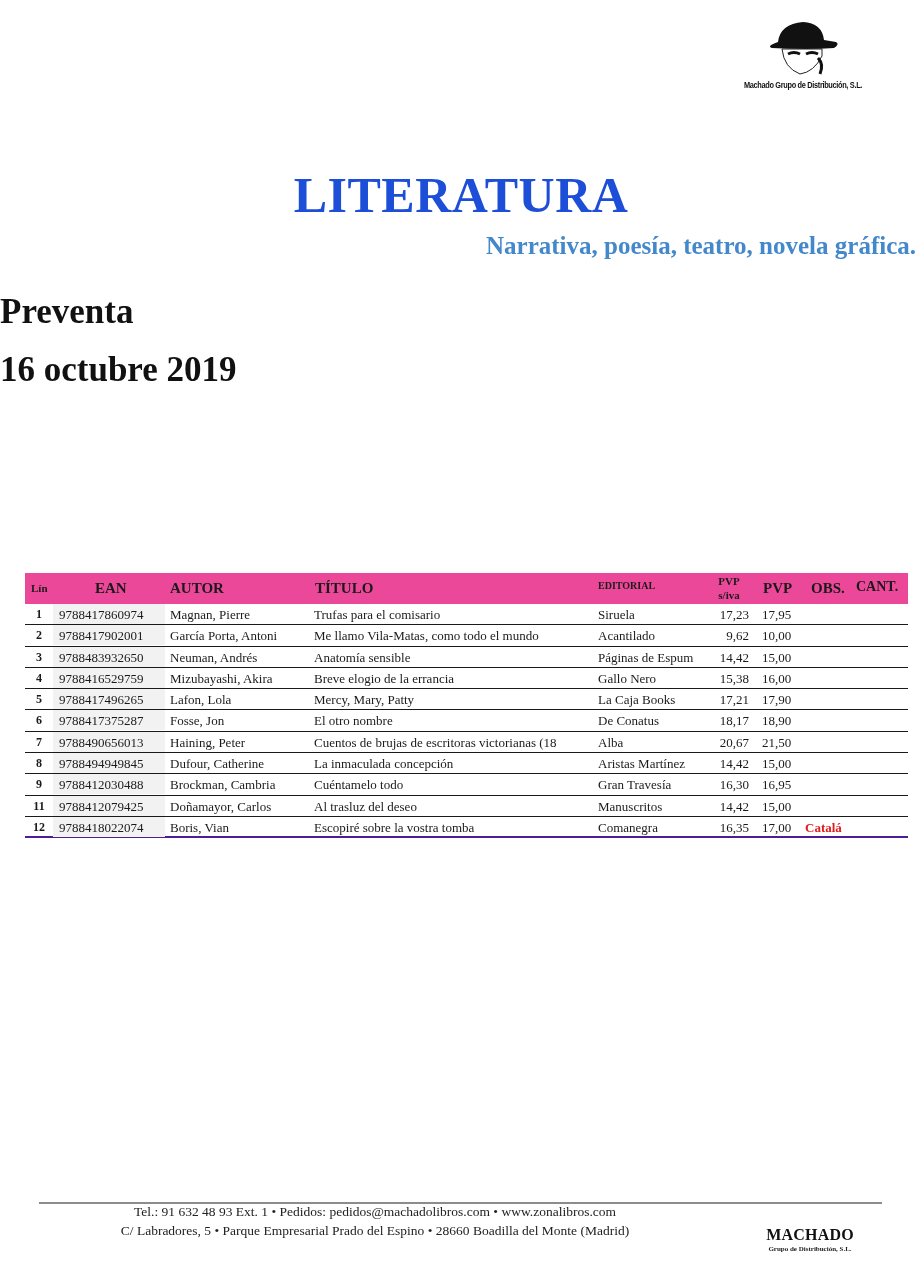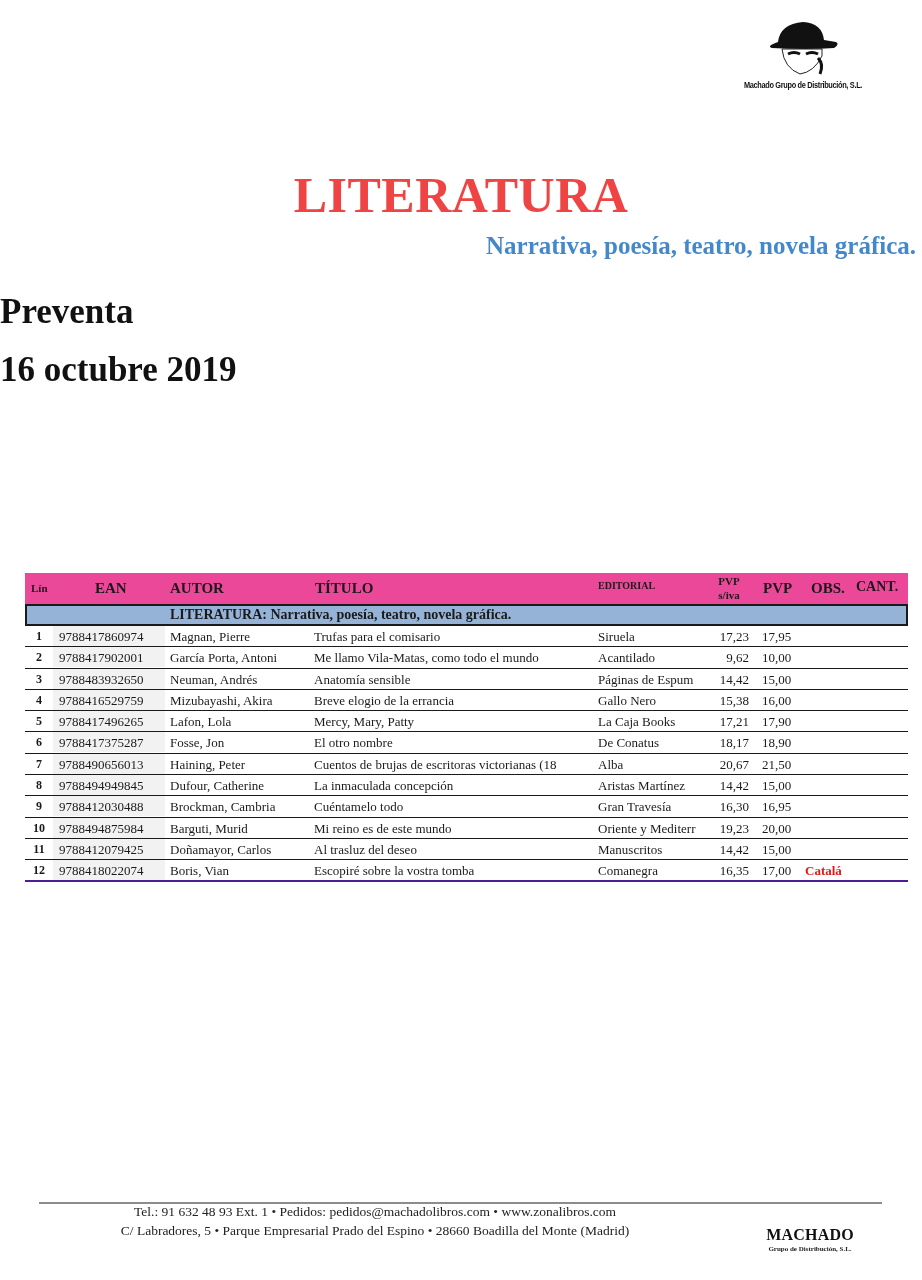--- a/index.html
+++ b/index.html
@@ -5,21 +5,21 @@
     * { margin: 0; padding: 0; box-sizing: border-box; }
     html, body { width: 922px; height: 1280px; background: #ffffff; overflow: hidden; }
     body { position: relative; font-family: "DejaVu Serif", "Liberation Serif", serif; color: #1a1a1a; }
 
     .logo { position: absolute; left: 730px; top: 16px; width: 146px; height: 80px; }
     .logo svg { position: absolute; left: 28px; top: 0; }
     .logo-caption { position: absolute; left: 0; top: 64px; width: 146px; text-align: center;
       font-family: "Liberation Sans", sans-serif; font-size: 9px; font-weight: bold; letter-spacing: -0.4px; color: #111; transform: scaleX(0.82); transform-origin: center; white-space: nowrap; }
 
     .title { position: absolute; left: 0; width: 922px; text-align: center; top: 166px;
-      font-family: "Liberation Serif", serif; font-weight: bold; font-size: 50px; color: #ef4444; letter-spacing: 0.5px; }
+      font-family: "Liberation Serif", serif; font-weight: bold; font-size: 50px; color: #1d4ed8; letter-spacing: 0.5px; }
     .subtitle { position: absolute; left: 0; width: 916px; text-align: right; top: 232px;
       font-family: "Liberation Serif", serif; font-weight: bold; font-size: 25px; color: #4488cc; }
     .heading { position: absolute; left: 0; width: 908px; text-align: left;
       font-family: "Liberation Serif", serif; font-weight: bold; color: #111; }
     .h-preventa { top: 292px; font-size: 35px; }
     .h-date { top: 350px; font-size: 35px; }
 
     .table { position: absolute; left: 25px; top: 573px; width: 883px; font-family: "Liberation Serif", serif; }
     .thead { position: relative; height: 31px; background: #ec4899; }
     .thead span { position: absolute; font-weight: bold; color: #1a1a1a; }
@@ -84,23 +84,20 @@
     <span class="th-titulo">TÍTULO</span>
     <span class="th-editorial">EDITORIAL</span>
     <span class="th-pvpsiva">
         <div>PVP</div>
         <div>s/iva</div>
       </span>
     <span class="th-pvp">PVP</span>
     <span class="th-obs">OBS.</span>
     <span class="th-cant">CANT.</span>
   </div>
-  <div class="section-row">
-    <span>LITERATURA: Narrativa, poesía, teatro, novela gráfica.</span>
-  </div>
   <div id="rows">
       <div class="row">
         <span class="c-lin">1</span>
         <span class="c-ean">9788417860974</span>
         <span class="c-autor">Magnan, Pierre</span>
         <span class="c-titulo">Trufas para el comisario</span>
         <span class="c-editorial">Siruela</span>
         <span class="c-pvpsiva">17,23</span>
         <span class="c-pvp">17,95</span>
         <span class="c-obs"></span>
@@ -184,31 +181,20 @@
         <span class="c-cant"></span>
       </div>
       <div class="row">
         <span class="c-lin">9</span>
         <span class="c-ean">9788412030488</span>
         <span class="c-autor">Brockman, Cambria</span>
         <span class="c-titulo">Cuéntamelo todo</span>
         <span class="c-editorial">Gran Travesía</span>
         <span class="c-pvpsiva">16,30</span>
         <span class="c-pvp">16,95</span>
-        <span class="c-obs"></span>
-        <span class="c-cant"></span>
-      </div>
-      <div class="row">
-        <span class="c-lin">10</span>
-        <span class="c-ean">9788494875984</span>
-        <span class="c-autor">Barguti, Murid</span>
-        <span class="c-titulo">Mi reino es de este mundo</span>
-        <span class="c-editorial">Oriente y Mediterr</span>
-        <span class="c-pvpsiva">19,23</span>
-        <span class="c-pvp">20,00</span>
         <span class="c-obs"></span>
         <span class="c-cant"></span>
       </div>
       <div class="row">
         <span class="c-lin">11</span>
         <span class="c-ean">9788412079425</span>
         <span class="c-autor">Doñamayor, Carlos</span>
         <span class="c-titulo">Al trasluz del deseo</span>
         <span class="c-editorial">Manuscritos</span>
         <span class="c-pvpsiva">14,42</span>

